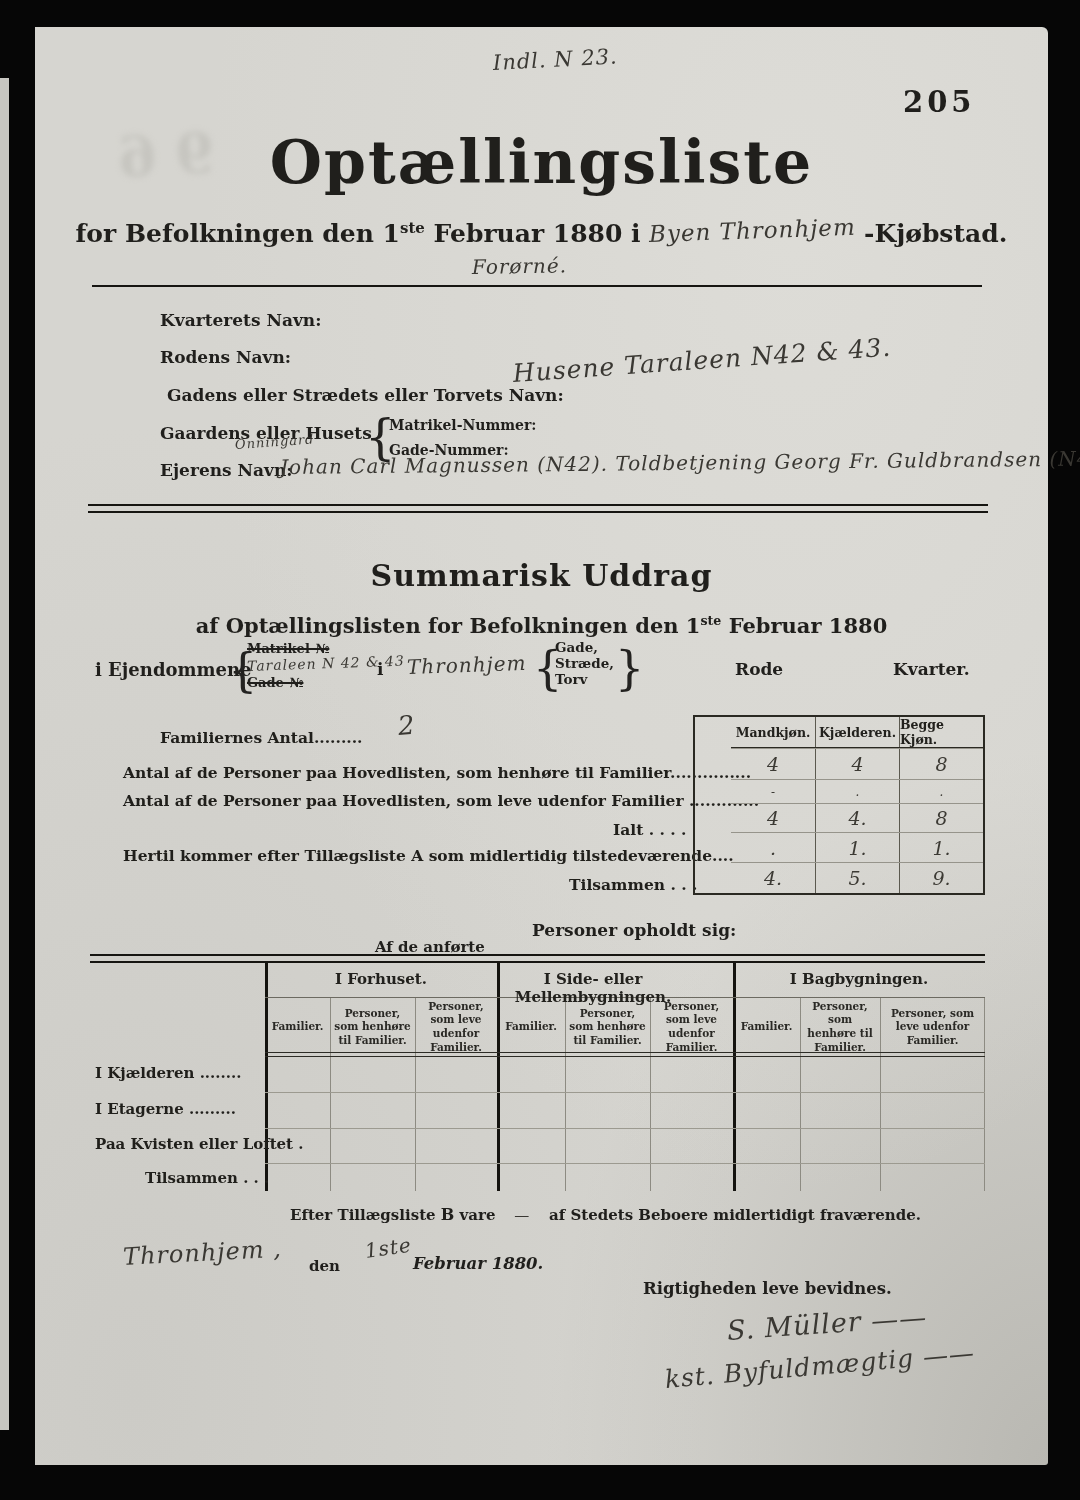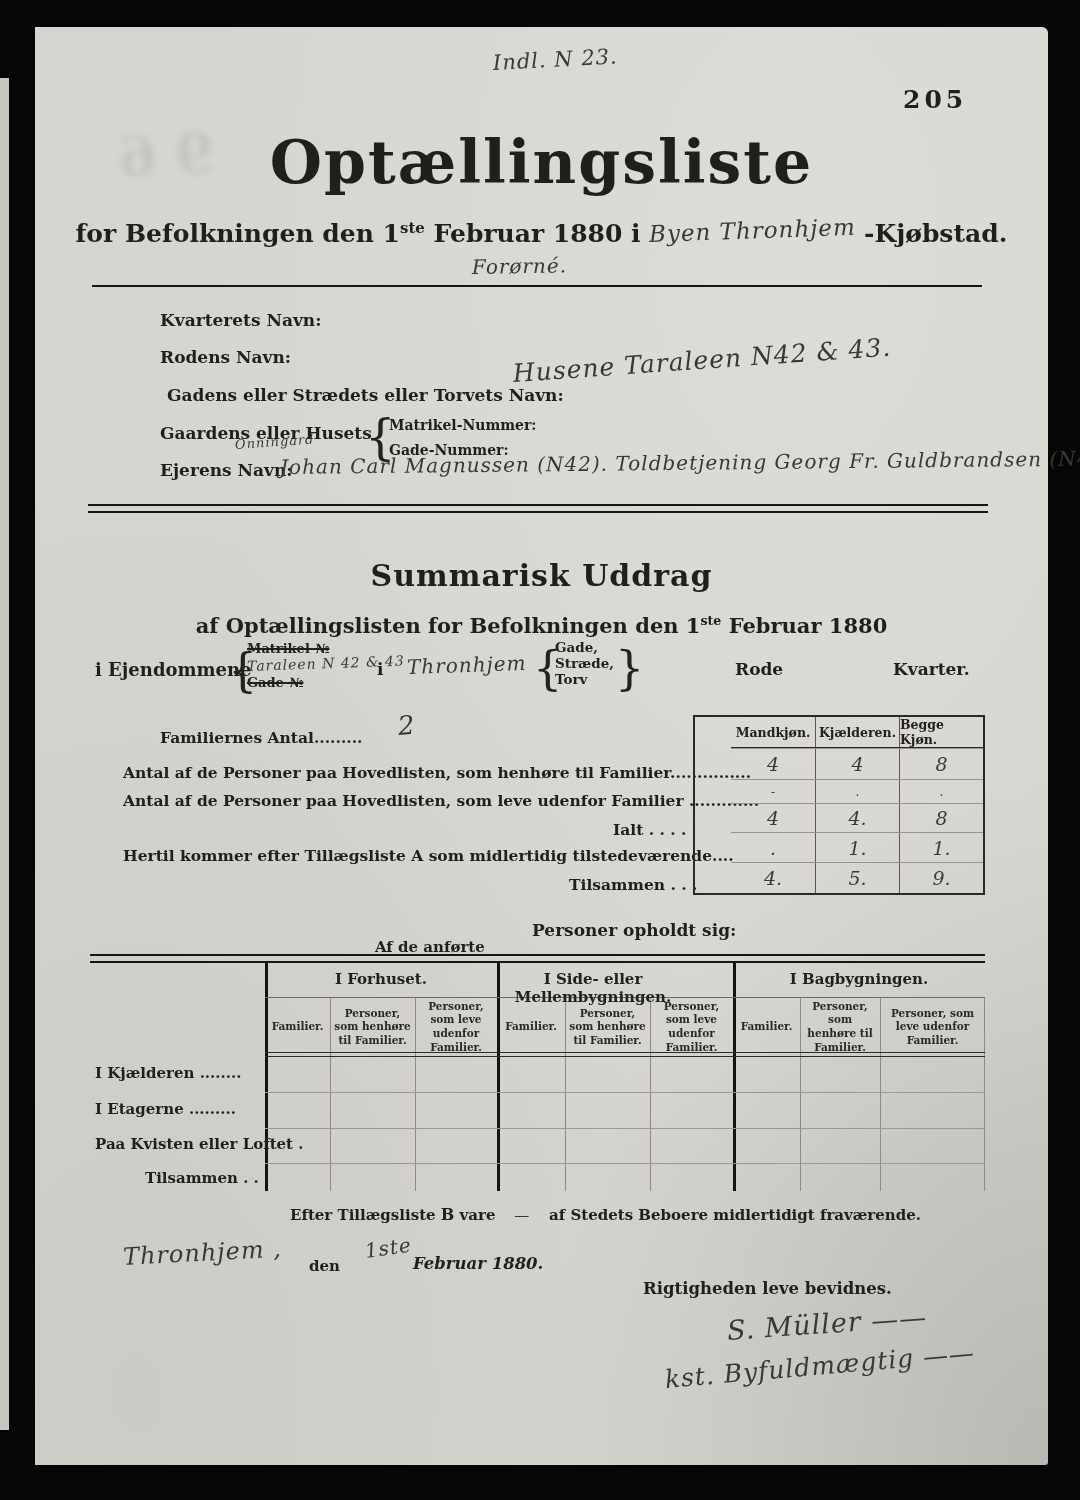--- a/index.html
+++ b/index.html
@@ -52,21 +52,21 @@
 <body>
 
 <div class="abs edge-sliver"></div>
 
 <div class="abs paper">
 
   <div class="abs ghost" style="left:65px;top:95px;">96</div>
 
   <div class="abs hw" style="left:458px;top:24px;font-size:21px;transform:rotate(-3deg);">Indl. N 23.</div>
 
-  <div class="abs printed" style="left:868px;top:58px;font-size:25px;letter-spacing:4px;">205</div>
+  <div class="abs printed" style="left:868px;top:58px;font-size:29px;letter-spacing:4px;">205</div>
 
   <div class="abs printed center" style="top:100px;font-size:60px;letter-spacing:2px;">Optællingsliste</div>
 
   <div class="abs center" style="top:192px;font-size:25px;">
     <span class="printed">for Befolkningen den 1</span><sup class="printed">ste</sup><span class="printed"> Februar 1880 i </span>
     <span class="hw" style="font-size:23px;transform:rotate(-2deg);">Byen Thronhjem</span>
     <span class="printed"> -Kjøbstad.</span>
   </div>
   <div class="abs hw" style="left:437px;top:228px;font-size:20px;transform:rotate(-1deg);">Forørné.</div>
 

